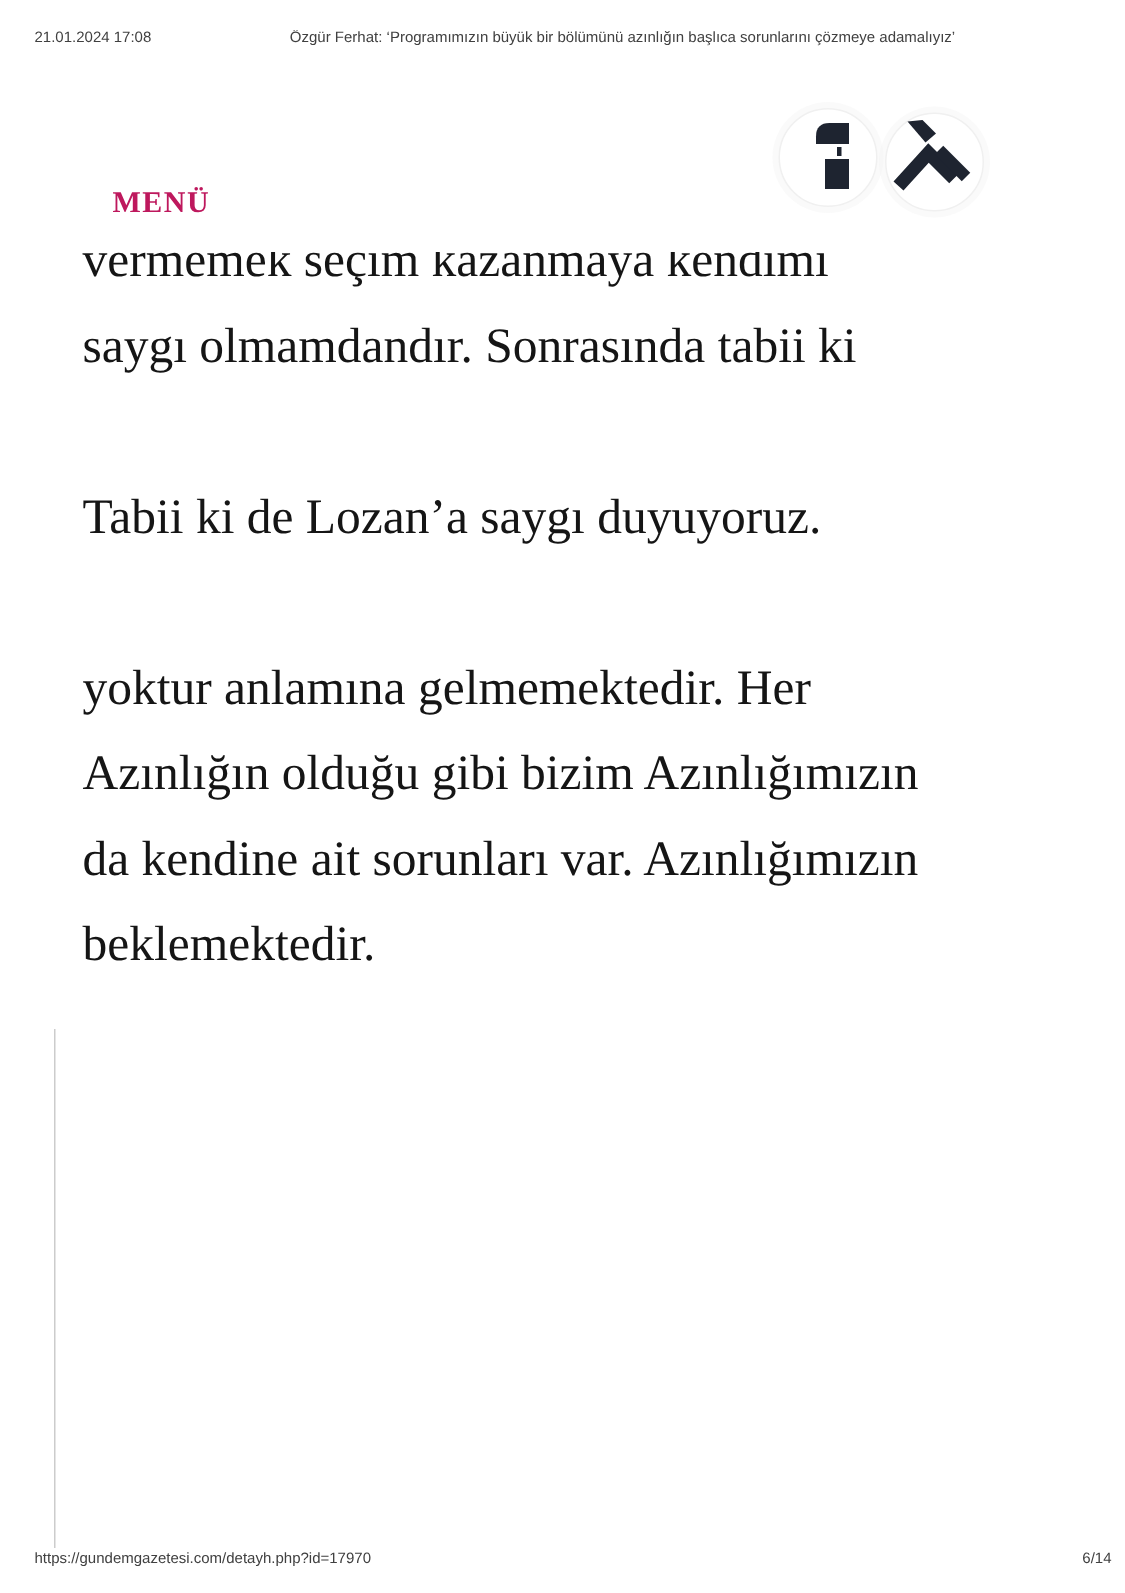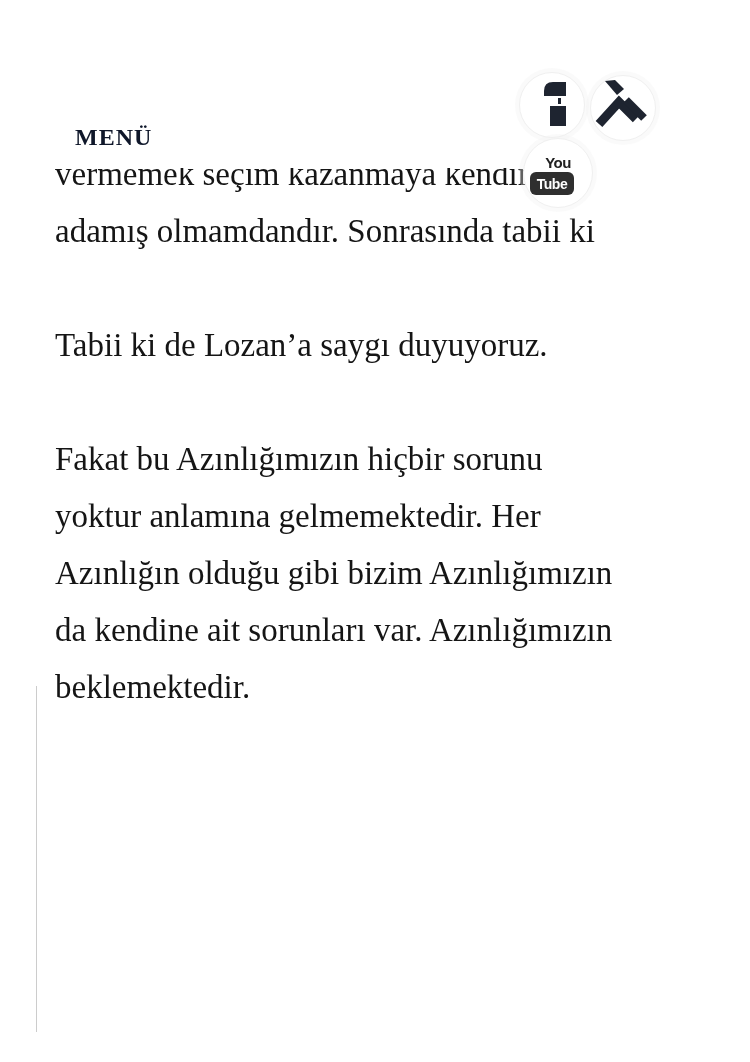--- a/index.html
+++ b/index.html
@@ -53,23 +53,23 @@
     height: 168px;
     background: #ffffff;
     z-index: 2;
   }
   .menu-label {
     position: absolute;
     left: 75px;
     top: 124px;
     font-family: "Liberation Serif", serif;
     font-weight: bold;
-    font-size: 24px;
+    font-size: 20px;
     letter-spacing: 1px;
-    color: #0f172a;
+    color: #be185d;
     cursor: pointer;
   }
 
   
   .share-circle {
     position: absolute;
     background: #ffffff;
     border: 1px solid #f0f0f0;
     border-radius: 50%;
     box-shadow: 0 0 0 4px rgba(240,240,240,0.35);
@@ -134,20 +134,24 @@
     height: 346px;
     background: #cccccc;
     z-index: 4;
   }
 </style>
 </head>
 <body>
 
 <div class="page">
 
+  <div class="print-header">
+    <span class="ph-date">21.01.2024 17:08</span>
+    <span class="ph-title">Özgür Ferhat: ‘Programımızın büyük bir bölümünü azınlığın başlıca sorunlarını çözmeye adamalıyız’</span>
+  </div>
 
   <div class="site-header">
     <span class="menu-label">MENÜ</span>
   </div>
 
   <div class="share-circle share-fb">
     <span>
       <svg width="64" height="64" viewBox="0 0 64 64" aria-hidden="true">
         <path d="M24,25 L24,20 Q24,11 33,11 L46,11 L46,25 L24,25 Z" fill="#1e2430"></path>
         <rect x="38" y="27" width="3" height="6" fill="#1e2430"></rect>
@@ -159,38 +163,37 @@
   <div class="share-circle share-x">
     <span>
       <svg width="64" height="64" viewBox="0 0 64 64" aria-hidden="true">
         <polygon points="14,7 24,6 33,15 26,21" fill="#1e2430"></polygon>
         <path d="M8,50 L28,28 L45,45" fill="none" stroke="#1e2430" stroke-width="9"></path>
         <path d="M35,26 L53,44" fill="none" stroke="#1e2430" stroke-width="8"></path>
       </svg>
     </span>
   </div>
 
-  <div class="share-circle share-yt">
-    <span class="yt-word">You</span>
-    <span class="yt-badge">Tube</span>
-  </div>
 
   <div class="article">
     <div class="para">
       <div class="tline">vermemek seçim kazanmaya kendimi</div>
-      <div class="tline">adamış olmamdandır. Sonrasında tabii ki</div>
+      <div class="tline">saygı olmamdandır. Sonrasında tabii ki</div>
     </div>
     <div class="para">
       <div class="tline">Tabii ki de Lozan’a saygı duyuyoruz.</div>
     </div>
     <div class="para">
-      <div class="tline">Fakat bu Azınlığımızın hiçbir sorunu</div>
       <div class="tline">yoktur anlamına gelmemektedir. Her</div>
       <div class="tline">Azınlığın olduğu gibi bizim Azınlığımızın</div>
       <div class="tline">da kendine ait sorunları var. Azınlığımızın</div>
       <div class="tline">beklemektedir.</div>
     </div>
   </div>
 
   <div class="left-rule"></div>
 
+  <div class="print-footer">
+    <span class="pf-url">https://gundemgazetesi.com/detayh.php?id=17970</span>
+    <span class="pf-page">6/14</span>
+  </div>
 
 </div>
 
 </body></html>

